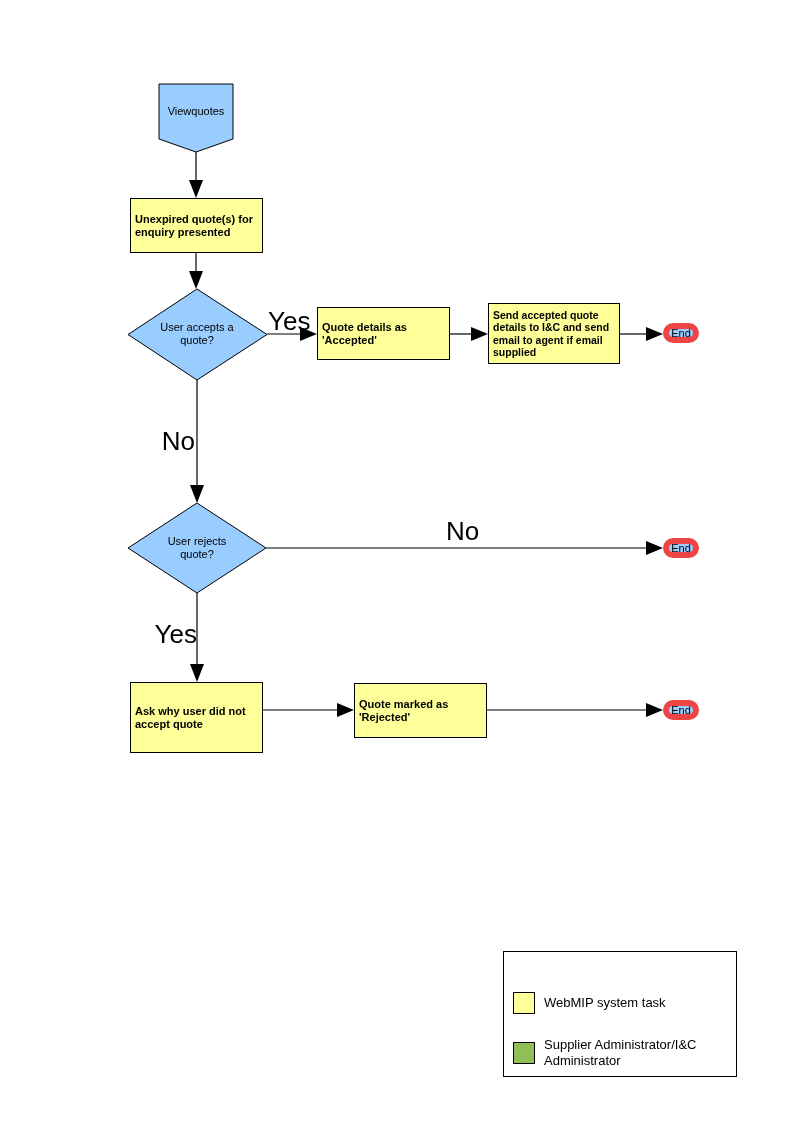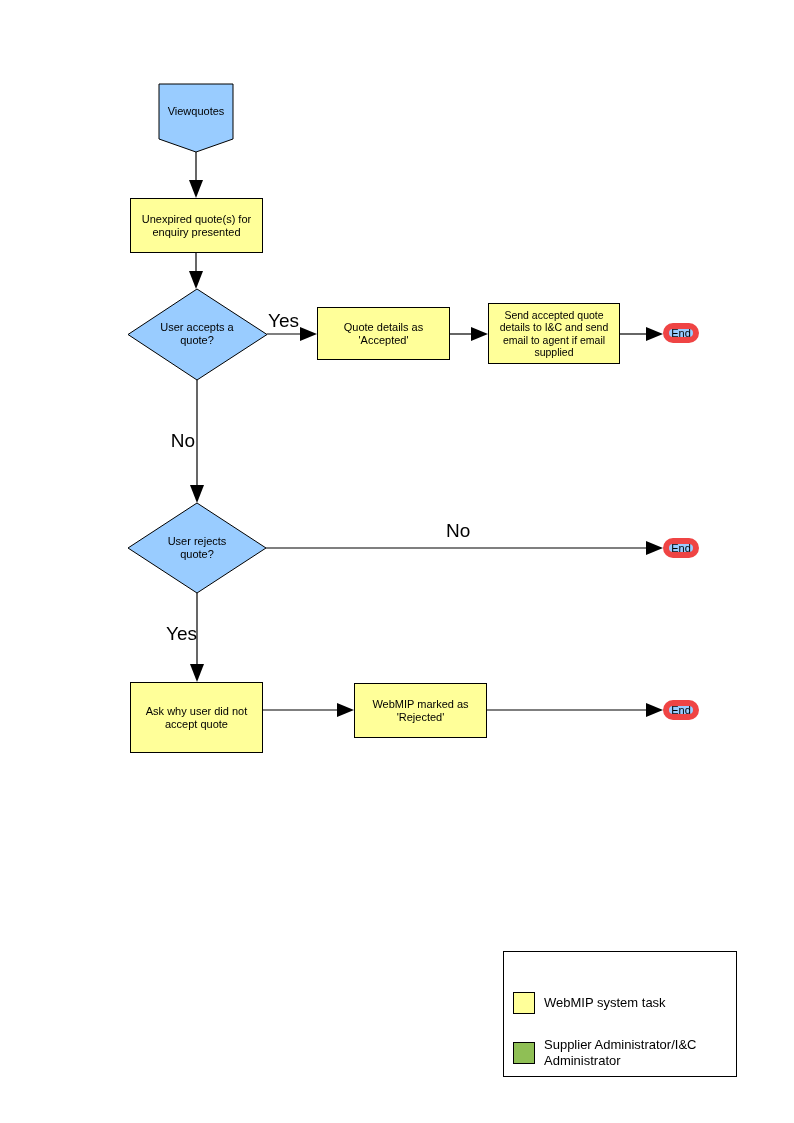--- a/index.html
+++ b/index.html
@@ -26,41 +26,41 @@
     text-align: center;
     font-size: 11px;
     line-height: 13px;
   }
   .proc-box {
     position: absolute;
     border: 1px solid #000;
     display: flex;
     align-items: center;
     justify-content: center;
-    text-align: center;
     font-size: 11px;
     line-height: 13px;
     padding: 12px 4px;
     box-sizing: border-box;
+    font-weight: bold;
   }
   .end-capsule {
     position: absolute;
     width: 36px;
     height: 20px;
     border: 6px solid #ef4444;
     border-radius: 10px;
     display: flex;
     align-items: center;
     justify-content: center;
     font-size: 11px;
     box-sizing: border-box;
   }
   .edge-label {
     position: absolute;
-    font-size: 19px;
+    font-size: 26px;
     line-height: 26px;
     white-space: nowrap;
   }
   .edge-label.right-align { text-align: right; }
 
   .legend {
     position: absolute;
     left: 503px;
     top: 951px;
     width: 234px;
@@ -146,21 +146,21 @@
   <div class="node-label" style="left:159px; top:84px; width:74px; height:55px;">Viewquotes</div>
 
   <div class="proc-box" style="left: 130px; top: 198px; width: 133px; height: 55px; background-color: rgb(255, 255, 153);">Unexpired quote(s) for enquiry presented</div>
 
   <div class="proc-box" style="left: 317px; top: 307px; width: 133px; height: 53px; background-color: rgb(255, 255, 153);">Quote  details as 'Accepted'</div>
 
   <div class="proc-box" style="left: 488px; top: 303px; width: 132px; height: 61px; font-size: 10.5px; line-height: 12.5px; background-color: rgb(255, 255, 153);">Send accepted quote details to I&amp;C and send email to agent if email supplied</div>
 
   <div class="proc-box" style="left: 130px; top: 682px; width: 133px; height: 71px; background-color: rgb(255, 255, 153);">Ask why user did not accept quote</div>
 
-  <div class="proc-box" style="left: 354px; top: 683px; width: 133px; height: 55px; background-color: rgb(255, 255, 153);">WebMIP  marked as 'Rejected'</div>
+  <div class="proc-box" style="left: 354px; top: 683px; width: 133px; height: 55px; background-color: rgb(255, 255, 153);">Quote  marked as 'Rejected'</div>
 
   <div class="node-label" style="left:147px; top:310px; width:100px; height:48px;">User accepts a quote?</div>
   <div class="node-label" style="left:152px; top:525px; width:90px; height:46px;">User rejects quote?</div>
 
   <div class="end-capsule" style="left: 663px; top: 323px; background-color: rgb(153, 204, 255);">End</div>
   <div class="end-capsule" style="left: 663px; top: 538px; background-color: rgb(153, 204, 255);">End</div>
   <div class="end-capsule" style="left: 663px; top: 700px; background-color: rgb(153, 204, 255);">End</div>
 
   <div class="edge-label" style="left:268px; top:308px;">Yes</div>
   <div class="edge-label right-align" style="left:145px; top:428px; width:50px;">No</div>

